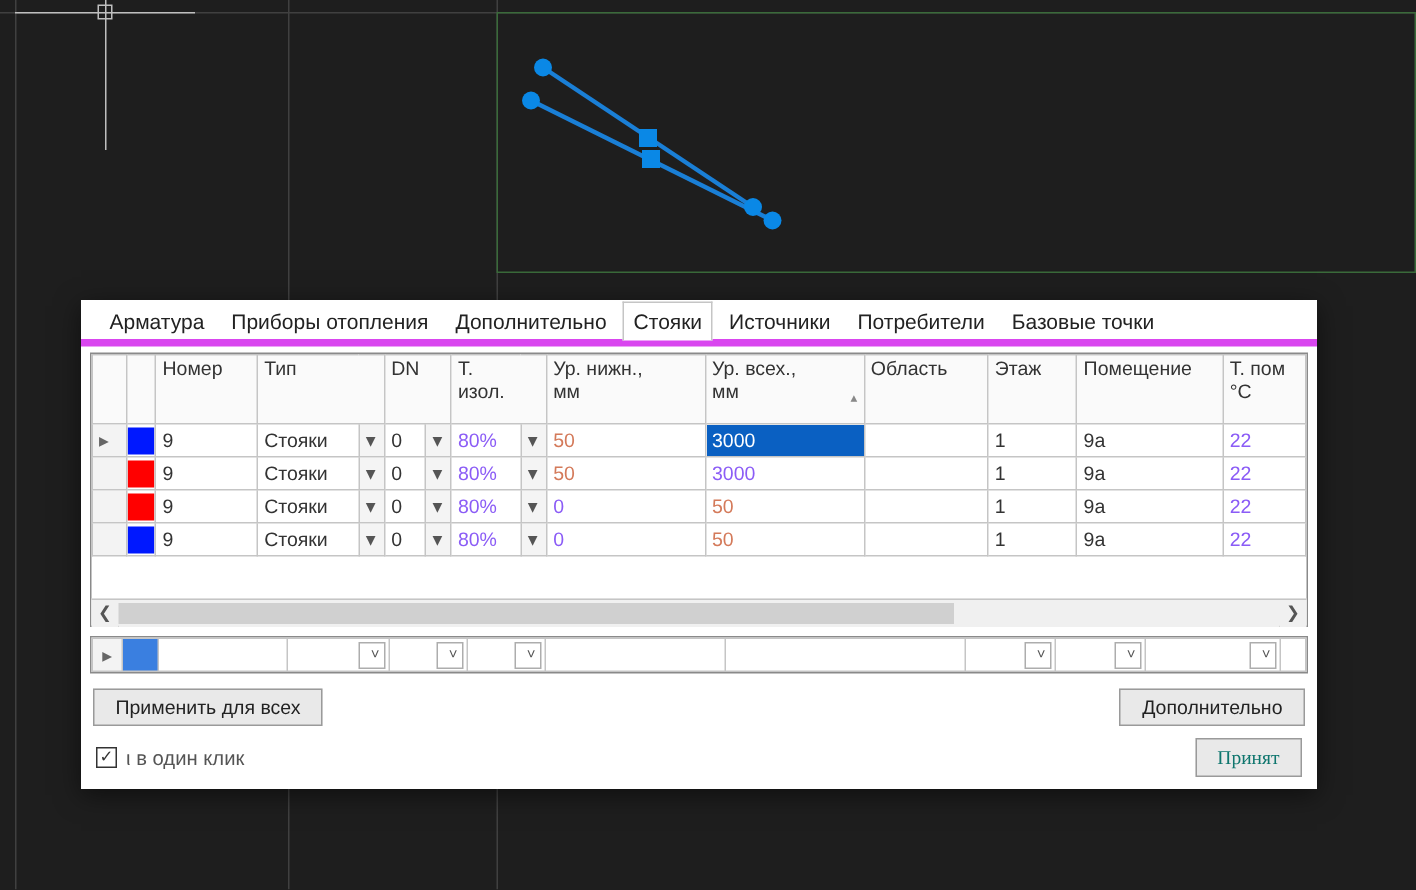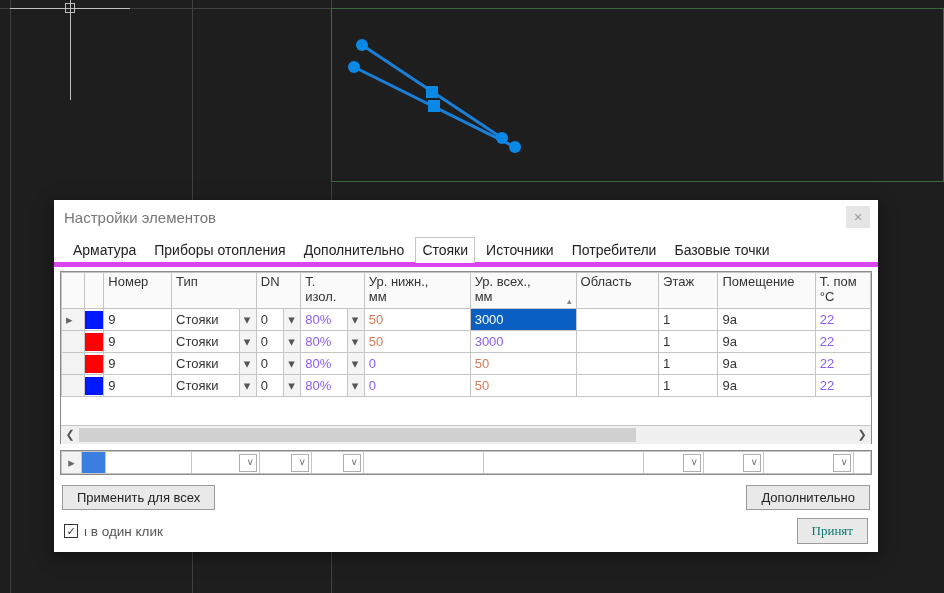--- a/index.html
+++ b/index.html
@@ -29,21 +29,21 @@
   .dlg-title { display: flex; align-items: center; justify-content: space-between; padding: 6px 8px 8px 10px; color: #777; font-size: 15px; }
   .dlg-close { width: 24px; height: 22px; background: #e5e5e5; display: flex; align-items: center; justify-content: center; color: #999; font-size: 14px; }
 
   .tabs { display: flex; gap: 4px; padding: 0 12px; border-bottom: 5px solid #d946ef; }
   .tab { padding: 4px 6px 5px 6px; font-size: 14px; color: #222; border: 1px solid transparent; border-bottom: none; position: relative; top: 1px; cursor: default; }
   .tab.active { border-color: #c5c5c5; background: #fff; }
 
   .grid-wrap { margin: 4px 6px 2px 6px; border: 1px solid #8a8a8a; }
   table.grid { border-collapse: collapse; width: 100%; font-size: 13px; table-layout: fixed; }
   table.grid th, table.grid td { border: 1px solid #c5c5c5; padding: 2px 4px; height: 22px; text-align: left; white-space: nowrap; overflow: hidden; }
-  table.grid th { background: #fafafa; font-weight: 400; color: #333; vertical-align: top; padding-top: 2px; padding-bottom: 2px; line-height: 1.15; }
+  table.grid th { background: #fafafa; font-weight: 400; color: #333; vertical-align: top; padding-top: 2px; padding-bottom: 12px; line-height: 1.15; }
   .rowhdr { width: 22px; background: #f3f3f3; color: #666; text-align: center; }
   .colorcell { width: 18px; padding: 0 !important; }
   .swatch { width: 100%; height: 18px; }
   .swatch.blue { background: #0018ff; }
   .swatch.red { background: #ff0000; }
   .dd { width: 12px; text-align: center; color: #555; background: #f4f4f4; border-left: 1px solid #c5c5c5; }
   .teal { color: #8b5cf6; }
   .salmon { color: #d47a5a; }
   .sel { background: #0a60c2; color: #fff; }
   .sort-arrow { font-size: 9px; color: #888; float: right; margin-top: 6px; }
@@ -102,26 +102,20 @@
   <line x1="24" y1="59" x2="185" y2="139" stroke="#1a7fd6" stroke-width="3"></line>
   <circle cx="32" cy="37" r="6" fill="#0a88e6"></circle>
   <circle cx="24" cy="59" r="6" fill="#0a88e6"></circle>
   <circle cx="172" cy="130" r="6" fill="#0a88e6"></circle>
   <circle cx="185" cy="139" r="6" fill="#0a88e6"></circle>
   <rect x="96" y="78" width="12" height="12" fill="#0a88e6"></rect>
   <rect x="98" y="92" width="12" height="12" fill="#0a88e6"></rect>
 </svg>
 
 <div class="dialog">
-  <div class="dlg-title">
-    <span>Настройки элементов</span>
-    <span class="dlg-close">
-        <span>×</span>
-      </span>
-  </div>
 
   <div class="tabs" id="tabs">
       <div class="tab">Арматура</div>
       <div class="tab">Приборы отопления</div>
       <div class="tab">Дополнительно</div>
       <div class="tab active">Стояки</div>
       <div class="tab">Источники</div>
       <div class="tab">Потребители</div>
       <div class="tab">Базовые точки</div>
     </div>

